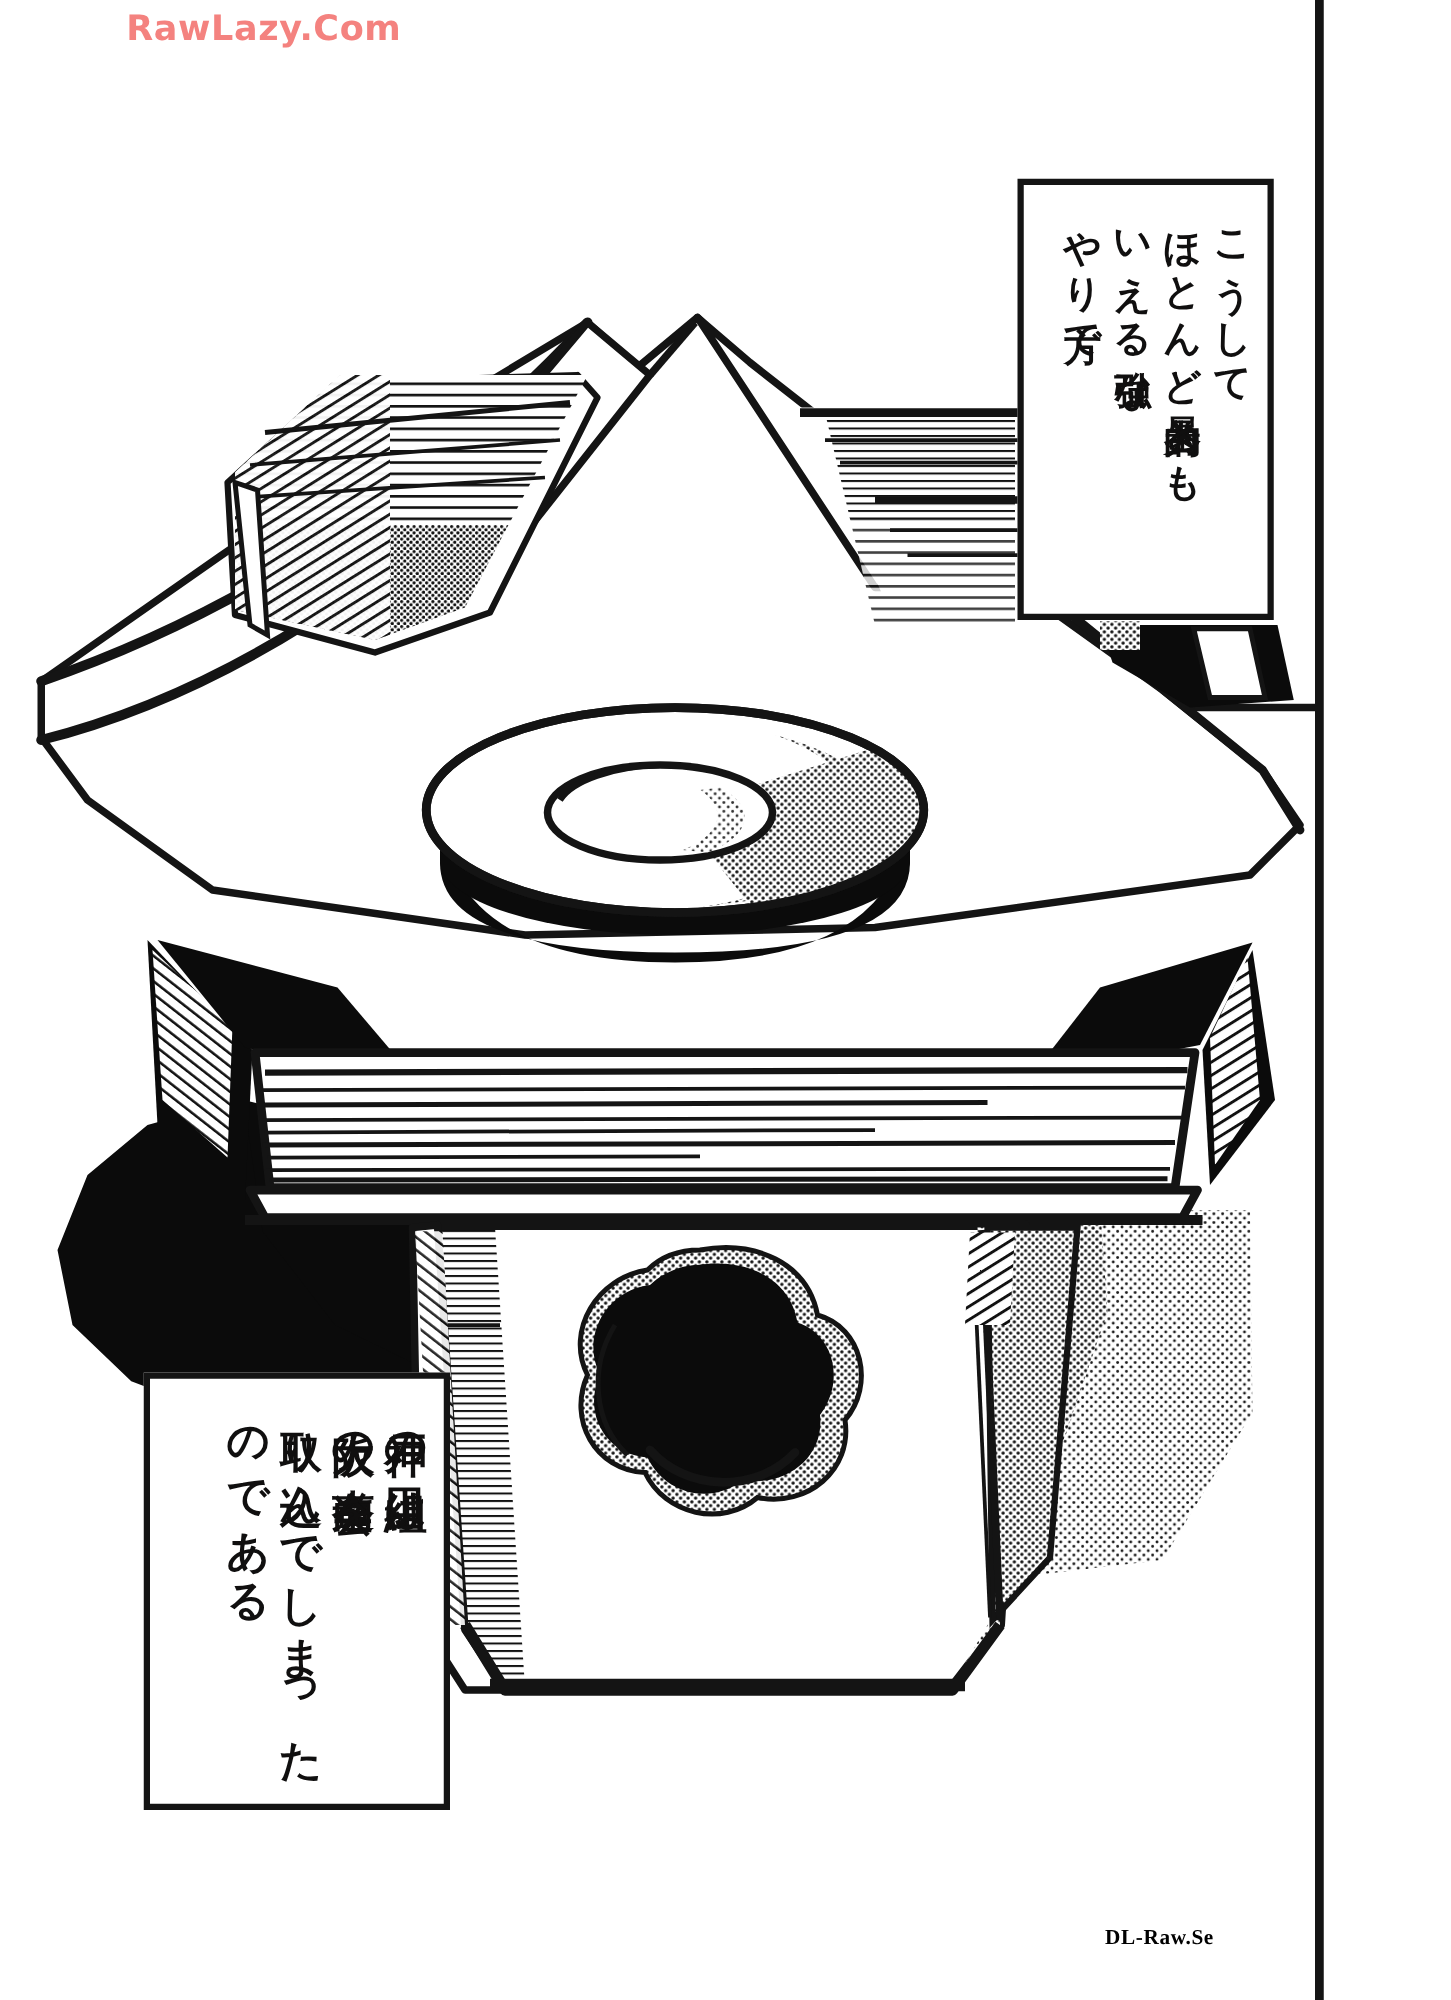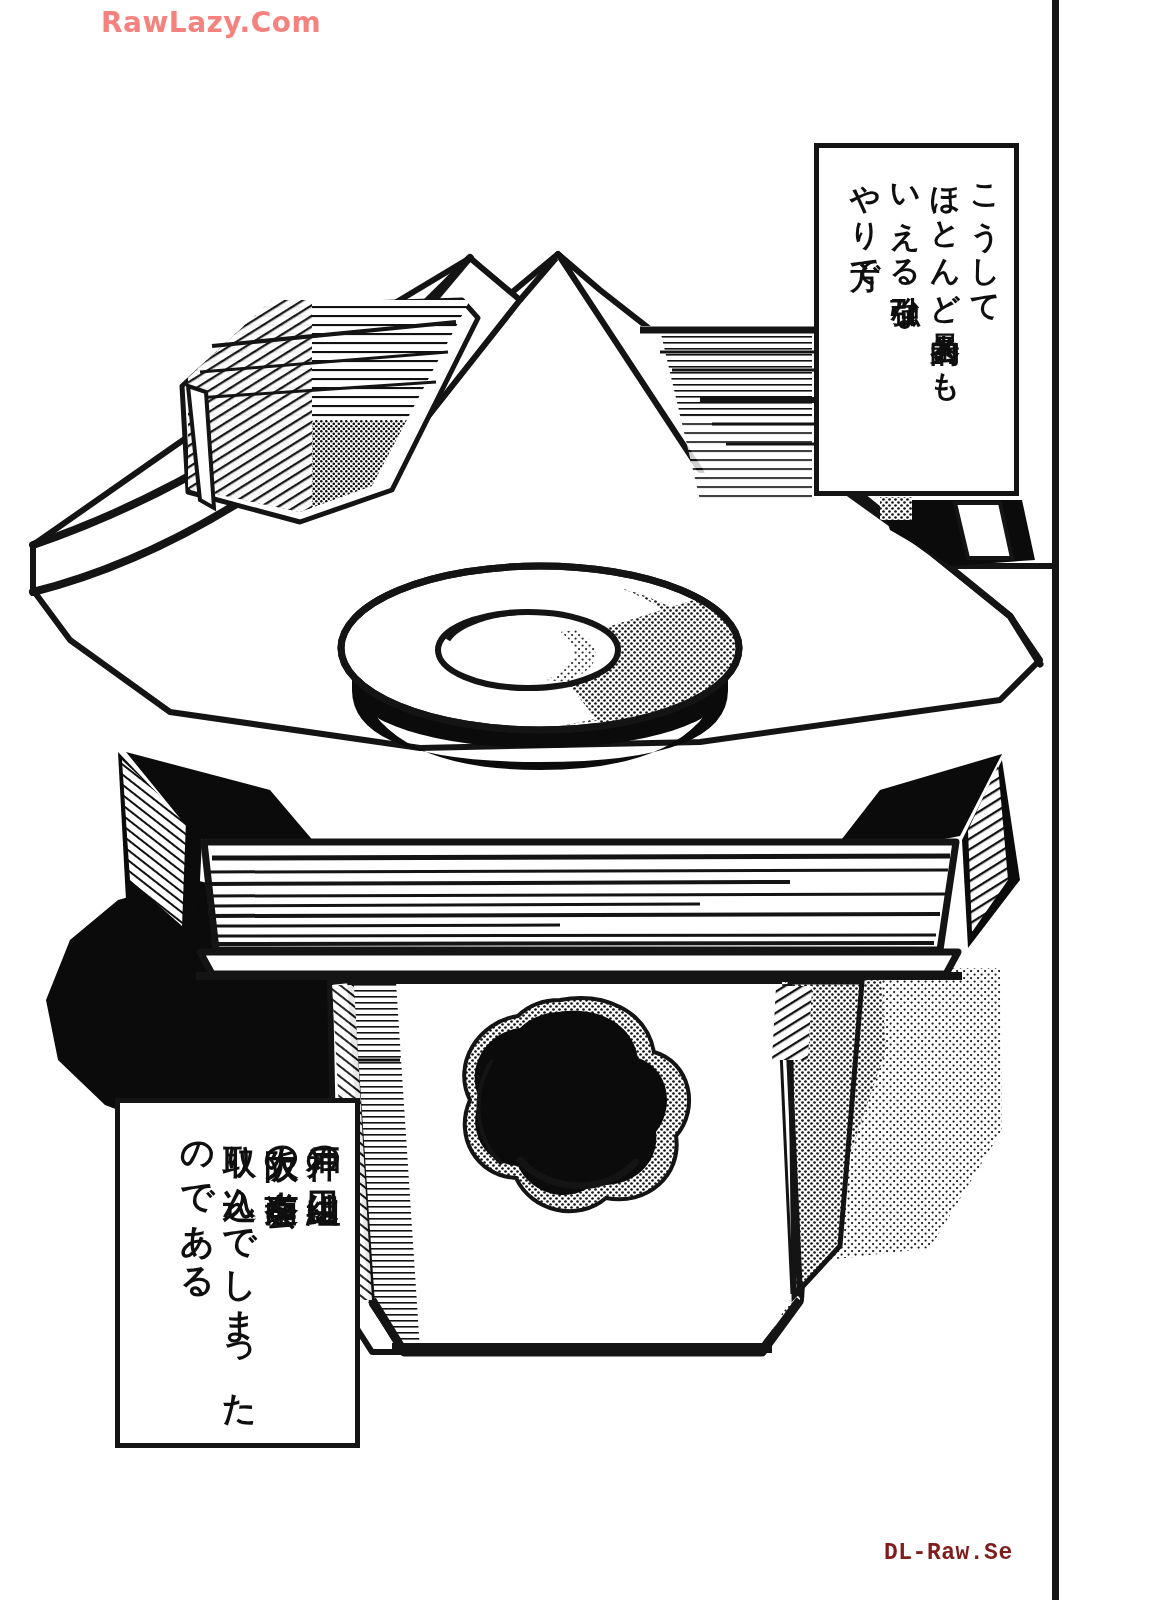--- a/index.html
+++ b/index.html
@@ -28,25 +28,25 @@
     font-weight: 700;
     font-size: 28px;
     letter-spacing: 0.5px;
     color: #f4827f;
     white-space: nowrap;
   }
   #wm-bottom {
     position: absolute;
     left: 884px;
     top: 1540px;
-    font-family: Liberation Mono, monospace;
+    font-family: Liberation Serif, serif;
     font-weight: 700;
-    font-size: 23px;
+    font-size: 17px;
     letter-spacing: 0.5px;
-    color: #7f1d1d;
+    color: #000000;
     white-space: nowrap;
   }
 
   
   #art {
     position: absolute;
     left: 0; top: 0;
     width: 1161px;
     height: 1600px;
   }

